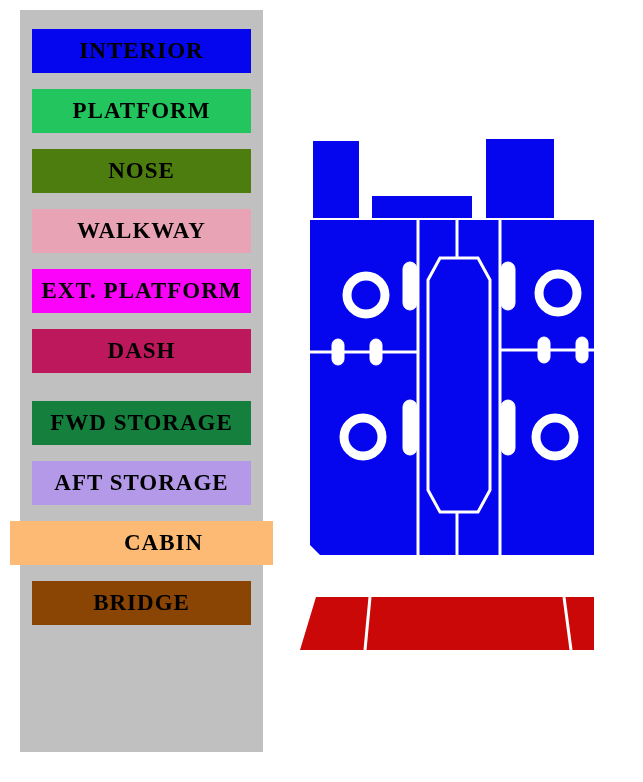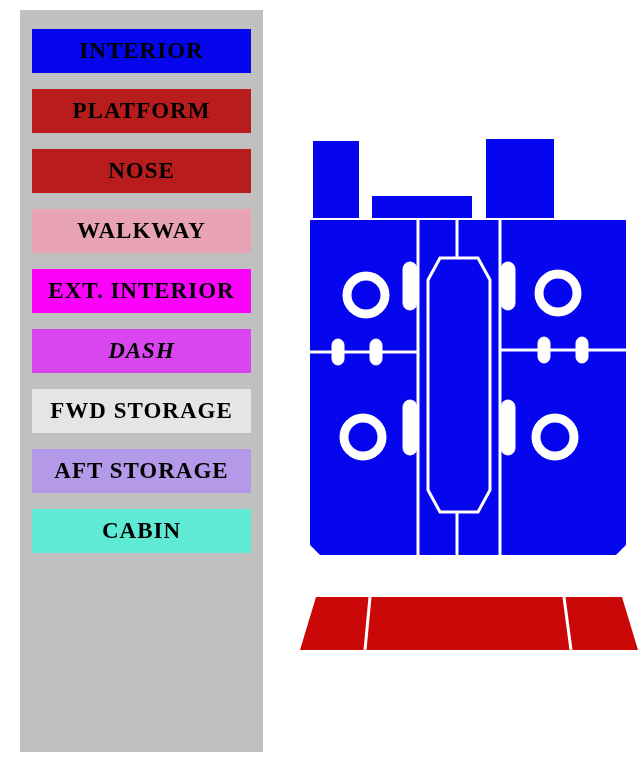--- a/index.html
+++ b/index.html
@@ -3,21 +3,21 @@
 <meta charset="utf-8">
 <style>
   html, body {
     margin: 0;
     padding: 0;
     background: #ffffff;
     font-family: "Liberation Serif", "DejaVu Serif", serif;
   }
   .canvas {
     position: relative;
-    width: 643px;
+    width: 594px;
     height: 782px;
     background: #ffffff;
     overflow: hidden;
   }
   .legend-panel {
     position: absolute;
     left: 20px;
     top: 10px;
     width: 243px;
     height: 742px;
@@ -52,43 +52,46 @@
 </style>
 </head>
 <body>
 
 <div class="canvas">
 
   <div class="legend-panel">
     <div class="legend-row" style="background-color: rgb(5, 5, 238);">
       <span class="legend-label">INTERIOR</span>
     </div>
-    <div class="legend-row" style="background-color: #b91c1c;">
+    <div class="legend-row" style="background-color: #22c55e;">
       <span class="legend-label">PLATFORM</span>
     </div>
-    <div class="legend-row" style="background-color: #b91c1c;">
+    <div class="legend-row" style="background-color: #4d7c0f;">
       <span class="legend-label">NOSE</span>
     </div>
     <div class="legend-row" style="background-color: rgb(232, 164, 181);">
       <span class="legend-label">WALKWAY</span>
     </div>
     <div class="legend-row" style="background-color: rgb(251, 2, 251);">
-      <span class="legend-label">EXT. INTERIOR</span>
+      <span class="legend-label">EXT. PLATFORM</span>
     </div>
-    <div class="legend-row" style="background-color: #d946ef; font-style: italic;">
+    <div class="legend-row" style="background-color: #be185d;">
       <span class="legend-label">DASH</span>
     </div>
-    <div class="legend-row" style="background-color: #e5e5e5;">
+    <div class="legend-row" style="background-color: #15803d; margin-top: 12px;">
       <span class="legend-label">FWD STORAGE</span>
     </div>
     <div class="legend-row" style="background-color: rgb(179, 153, 232); justify-content: center;">
       <span class="legend-label">AFT STORAGE</span>
     </div>
-    <div class="legend-row" style="background-color: #5eead4;">
+    <div class="legend-row" style="background-color: #fdba74; padding-left: 44px;">
       <span class="legend-label">CABIN</span>
+    </div>
+    <div class="legend-row" style="background-color: rgb(138, 69, 5);">
+      <span class="legend-label">BRIDGE</span>
     </div>
   </div>
 
   <svg class="diagram-svg" width="360" height="540" viewBox="0 0 360 540" xmlns="http://www.w3.org/2000/svg">
     <g stroke="#ffffff">
 
       <g fill="#0505ee">
 
         <rect x="25" y="11" width="46" height="77" stroke="none"></rect>
         <rect x="198" y="9" width="68" height="79" stroke="none"></rect>

